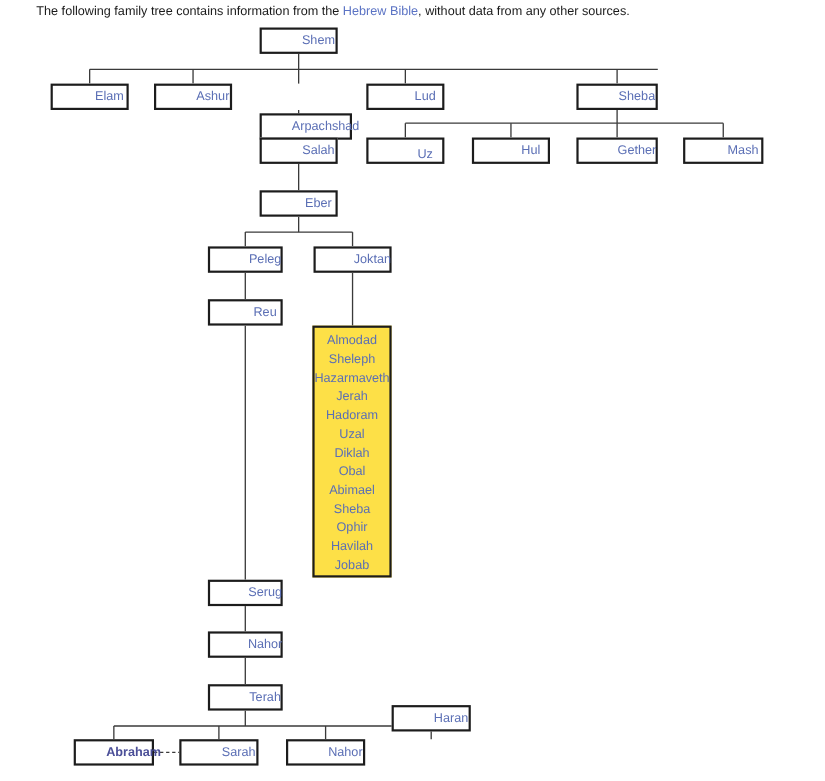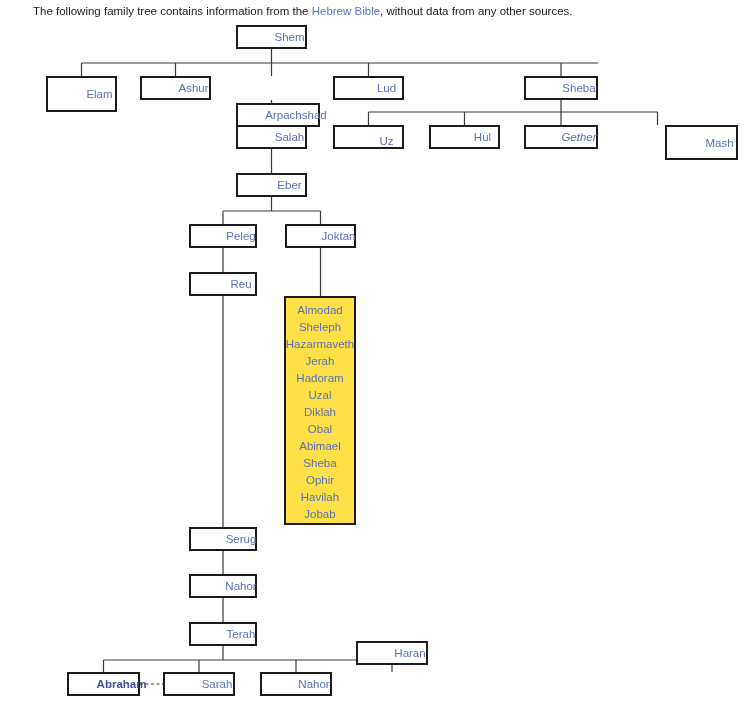--- a/index.html
+++ b/index.html
@@ -132,21 +132,21 @@
         <path d="M392,660 L392,672"></path>
       </g>
     <g id="dashed-lines" fill="none" stroke="#3a3a3a" stroke-width="1.2" stroke-dasharray="3,2.5">
         <path d="M140,684 L163,684"></path>
       </g>
   </svg>
   <div id="node-layer">
       <div class="node" style="left: 236px; top: 25px; width: 71px; height: 24px;">
         <span>Shem</span>
       </div>
-      <div class="node" style="left: 46px; top: 76px; width: 71px; height: 36px;">
+      <div class="node" style="left: 46px; top: 76px; width: 71px; height: 24px;">
         <span>Elam</span>
       </div>
       <div class="node" style="left: 140px; top: 76px; width: 71px; height: 24px;">
         <span>Ashur</span>
       </div>
       <div class="node" style="left: 236px; top: 76px; width: 84px; height: 24px; margin-top: 27px;">
         <span>Arpachshad</span>
       </div>
       <div class="node" style="left: 333px; top: 76px; width: 71px; height: 24px;">
         <span>Lud</span>
@@ -156,24 +156,24 @@
       </div>
       <div class="node" style="left: 236px; top: 125px; width: 71px; height: 24px;">
         <span>Salah</span>
       </div>
       <div class="node" style="left: 333px; top: 125px; width: 71px; height: 24px; align-items: flex-end;">
         <span>Uz</span>
       </div>
       <div class="node" style="left: 429px; top: 125px; width: 71px; height: 24px;">
         <span>Hul</span>
       </div>
-      <div class="node" style="left: 524px; top: 125px; width: 74px; height: 24px; font-style: italic;">
+      <div class="node" style="left: 524px; top: 125px; width: 74px; height: 24px;">
         <span>Gether</span>
       </div>
-      <div class="node" style="left: 621px; top: 125px; width: 73px; height: 35px; margin-left: 44px;">
+      <div class="node" style="left: 621px; top: 125px; width: 73px; height: 24px;">
         <span>Mash</span>
       </div>
       <div class="node" style="left: 236px; top: 173px; width: 71px; height: 24px;">
         <span>Eber</span>
       </div>
       <div class="node" style="left: 189px; top: 224px; width: 68px; height: 24px;">
         <span>Peleg</span>
       </div>
       <div class="node" style="left: 285px; top: 224px; width: 71px; height: 24px;">
         <span>Joktan</span>

